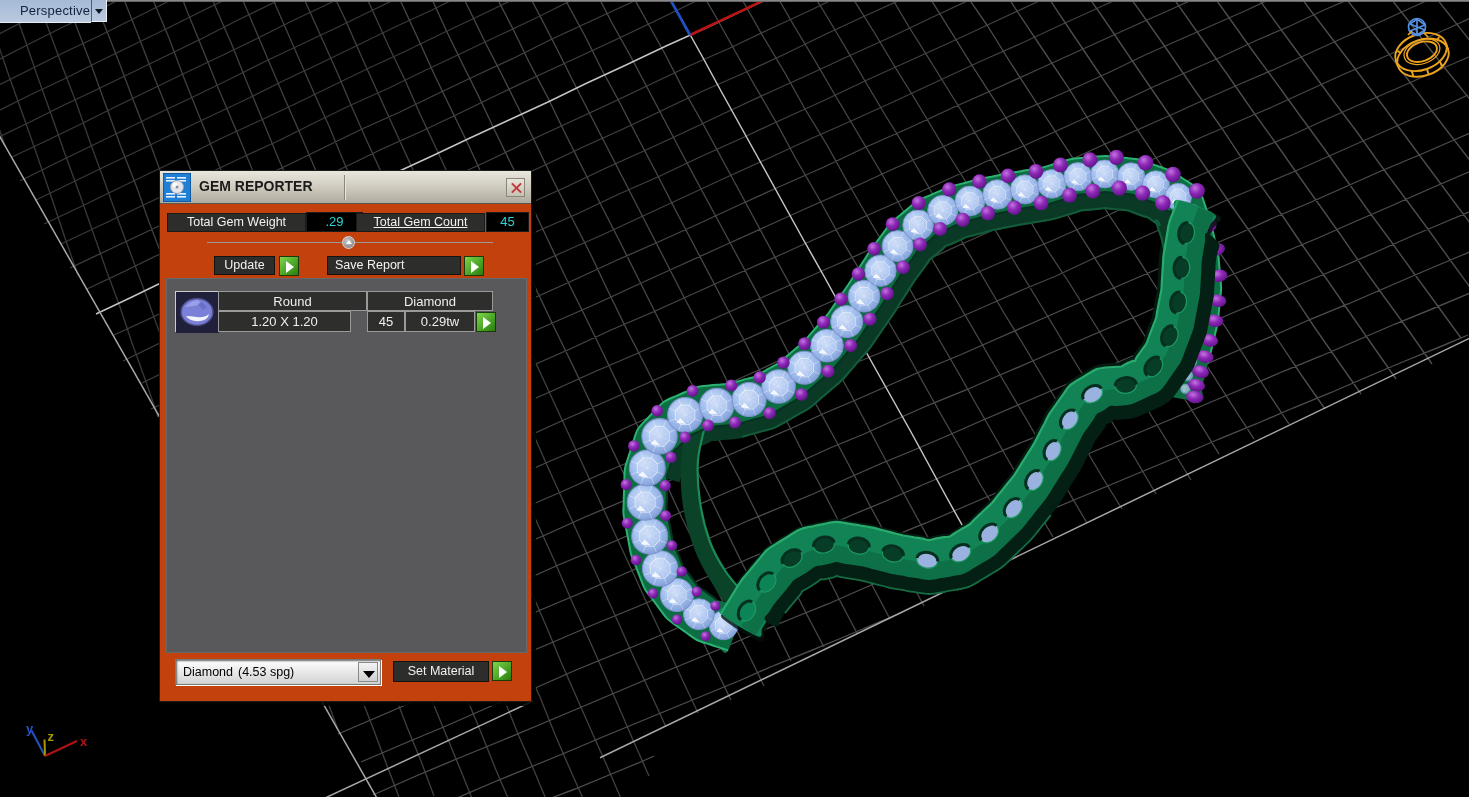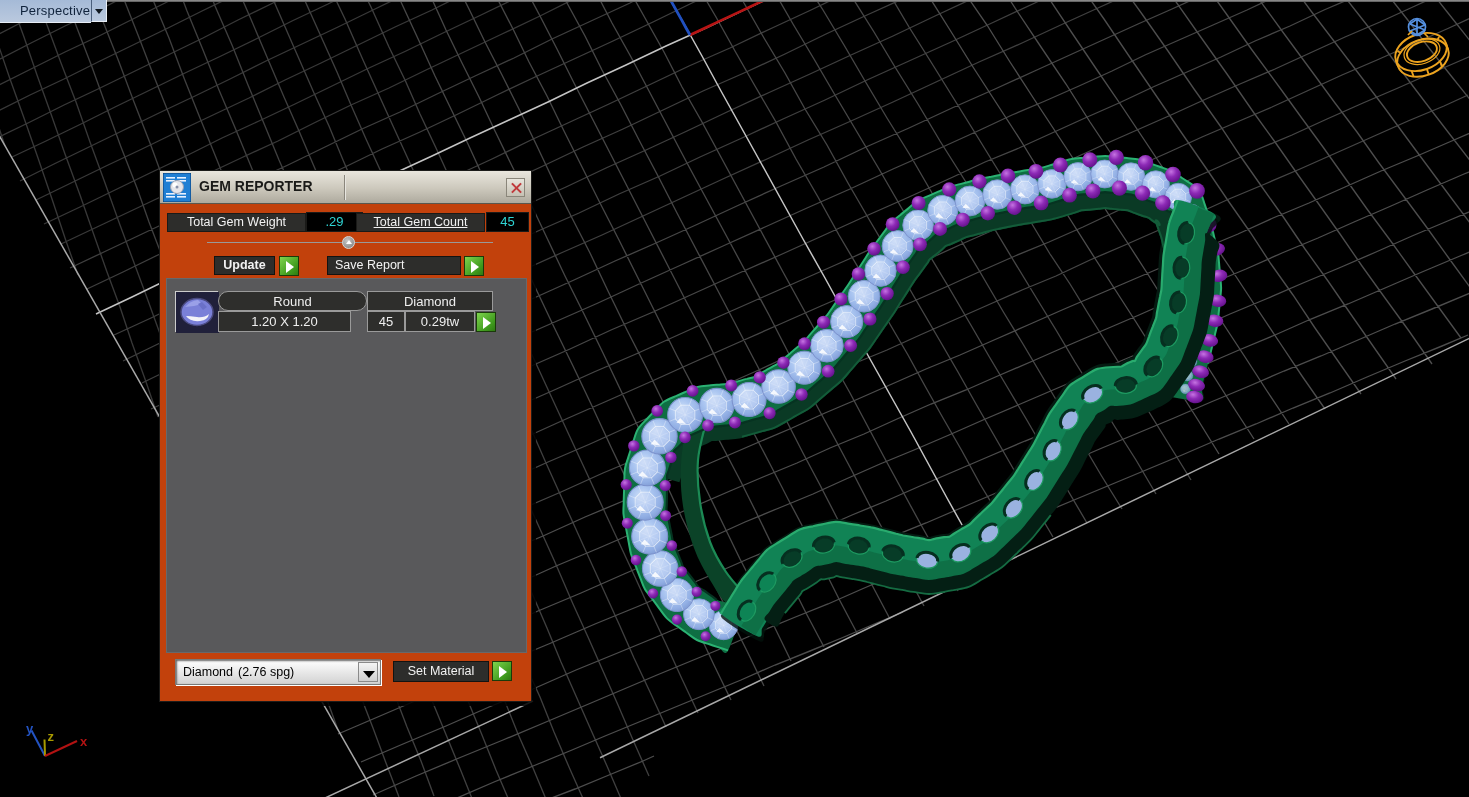--- a/index.html
+++ b/index.html
@@ -339,41 +339,41 @@
       <div class="sep"></div>
       <div id="tclose"></div>
     </div>
   <div class="lbl" style="left:7px; top:42px; width:139px;">Total Gem Weight</div>
   <div class="val" style="left:146px; top:41px; width:57px;">.29</div>
   <div class="lbl" style="left:196px; top:42px; width:129px;text-decoration:underline;">Total Gem Count</div>
   <div class="val" style="left:326px; top:41px; width:43px;">45</div>
   <div style="position:absolute; left:47px; top:71px; width:286px; height:1px; background:#999;"></div>
   <div style="position:absolute; left:182px; top:65px; width:13px; height:13px; border-radius:50%; background:radial-gradient(circle at 40% 35%, #c8c8c8, #7a7a7a); border:1px solid #d8d8d8;"></div>
   <div style="position:absolute; left:185.5px; top:69px; width:0; height:0; border-left:3.5px solid transparent; border-right:3.5px solid transparent; border-bottom:4px solid #fff;"></div>
-  <div class="btn" style="left:54px; top:85px; width:61px;font-weight:bold;">Update</div>
+  <div class="btn" style="left:54px; top:85px; width:61px;">Update</div>
   <div class="gbtn" style="left:119px; top:85px;"></div>
   <div class="btn" style="left:167px; top:85px; width:134px; text-align:left; padding-left:7px;">Save Report</div>
   <div class="gbtn" style="left:304px; top:85px;"></div>
   <div id="panel">
     <div id="thumb">
         <svg width="43" height="41" style="position:absolute;left:-1px;top:-1px">
 <rect width="43" height="41" fill="#20203a"></rect>
 <ellipse cx="21" cy="20" rx="16" ry="13.5" fill="#7a80d8"></ellipse>
 <ellipse cx="21" cy="20" rx="16" ry="13.5" fill="none" stroke="#4a4a80" stroke-width="1.5"></ellipse>
 <path d="M10 24 Q14 30 24 29 Q32 28 33 22 Q28 26 21 25 Q14 24 10 24Z" fill="#f2f2f8"></path>
 <path d="M9 15 Q14 9 22 8 L26 12 L18 14 Z" fill="#9aa0e8"></path>
 <path d="M26 10 L31 15 L27 18 L22 12 Z" fill="#6a70c8"></path>
 </svg>
       </div>
-    <div class="cell" style="left:51px; top:12px; width:149px; height:20px; line-height:19px;border-radius:10px;">Round</div>
+    <div class="cell" style="left:51px; top:12px; width:149px; height:20px; line-height:19px;">Round</div>
     <div class="cell" style="left:200px; top:12px; width:126px; height:20px; line-height:19px;">Diamond</div>
     <div class="cell" style="left:51px; top:32px; width:133px; height:21px; line-height:20px;">1.20 X 1.20</div>
     <div class="cell" style="left:200px; top:32px; width:38px; height:21px; line-height:20px;">45</div>
     <div class="cell" style="left:238px; top:32px; width:70px; height:21px; line-height:20px;">0.29tw</div>
     <div class="gbtn" style="left:309px; top:33px;"></div>
   </div>
   <div id="combo">
       <span class="t1">Diamond</span>
-      <span class="t2">(2.76 spg)</span>
+      <span class="t2">(4.53 spg)</span>
       <div id="cbtn"></div>
     </div>
   <div class="btn" style="left:233px; top:490px; width:96px; height:21px; line-height:19px;">Set Material</div>
   <div class="gbtn" style="left:332px; top:490px;"></div>
 </div>
 </body></html>

